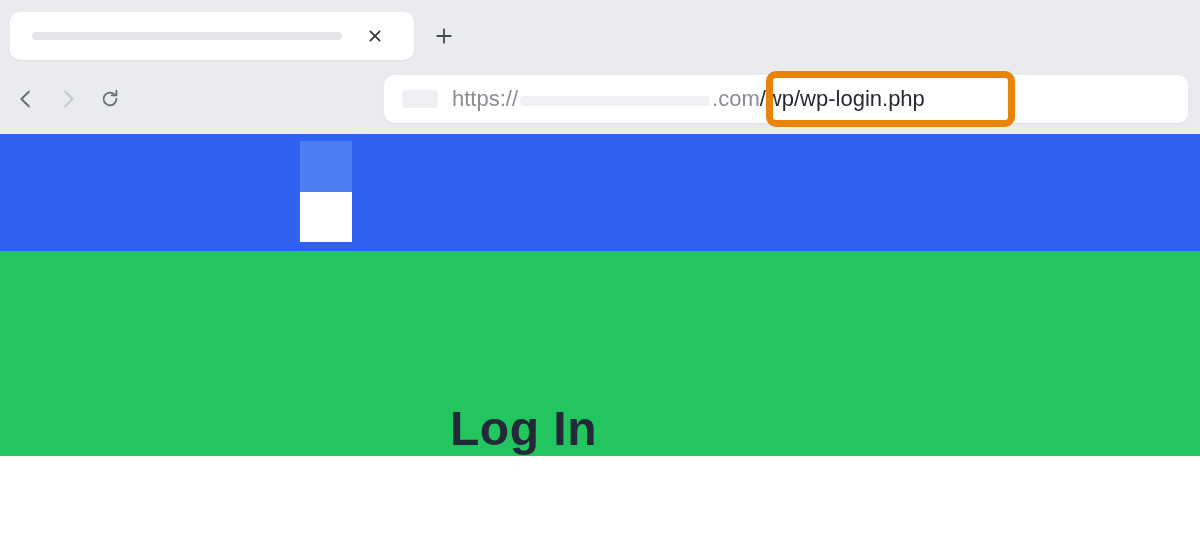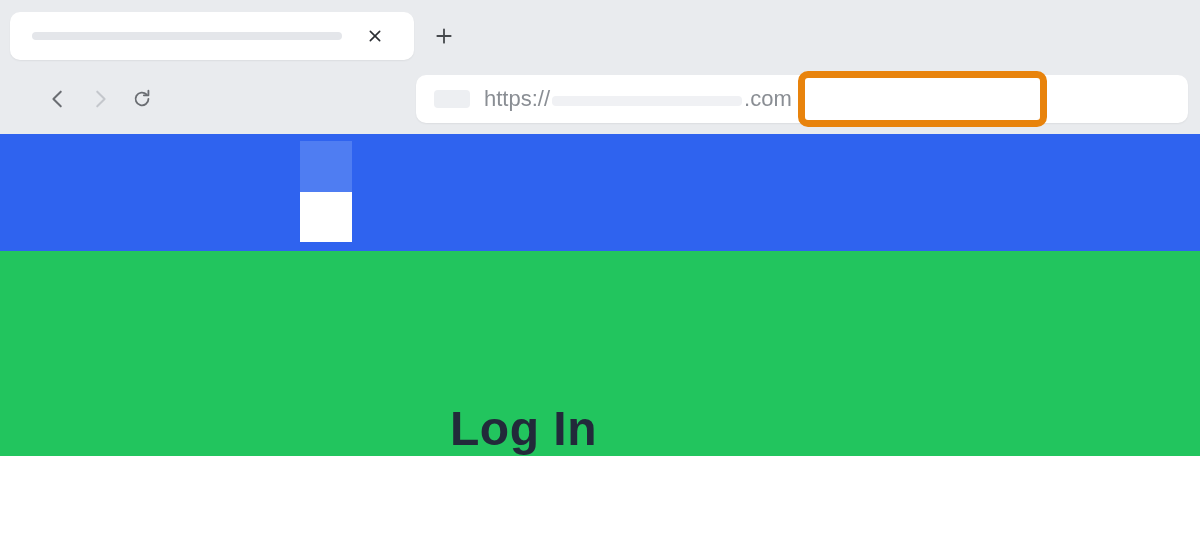--- a/index.html
+++ b/index.html
@@ -50,21 +50,20 @@
       color:#46494d;
       cursor:pointer;
       border-radius:50%;
     }
     .new-tab svg{width:20px;height:20px;}
     .toolbar {
       display:flex; align-items:center;
       height:70px;
       padding:0 12px 0 6px;
       gap:2px;
-      margin-left:32px;
     }
     .nav-btn {
       width:40px; height:40px;
       display:flex; align-items:center; justify-content:center;
       color:#6a6d72;
       border-radius:50%;
       cursor:pointer;
     }
     .nav-btn svg{width:22px;height:22px;stroke:currentColor;}
     .nav-btn.disabled{color:#c4c7cc;}
@@ -160,20 +159,21 @@
         <path d="M19 3 L19 8 L14 8" fill="none" stroke-width="2" stroke-linecap="round" stroke-linejoin="round"></path>
       </svg>
     </div>
     <div class="addr-spacer"></div>
     <div class="address-bar">
       <div class="addr-left-placeholder"></div>
       <div class="url-wrap">
         <span class="url-light">https://</span>
         <span class="url-domain-placeholder"></span>
         <span class="url-light">.com</span>
+        <span>/wp/wp-login.php</span>
       </div>
       <div class="highlight-box"></div>
     </div>
   </div>
 </div>
 
 <div class="page">
   <div class="hero">
     <div class="logo">
       <div class="logo-top"></div>

